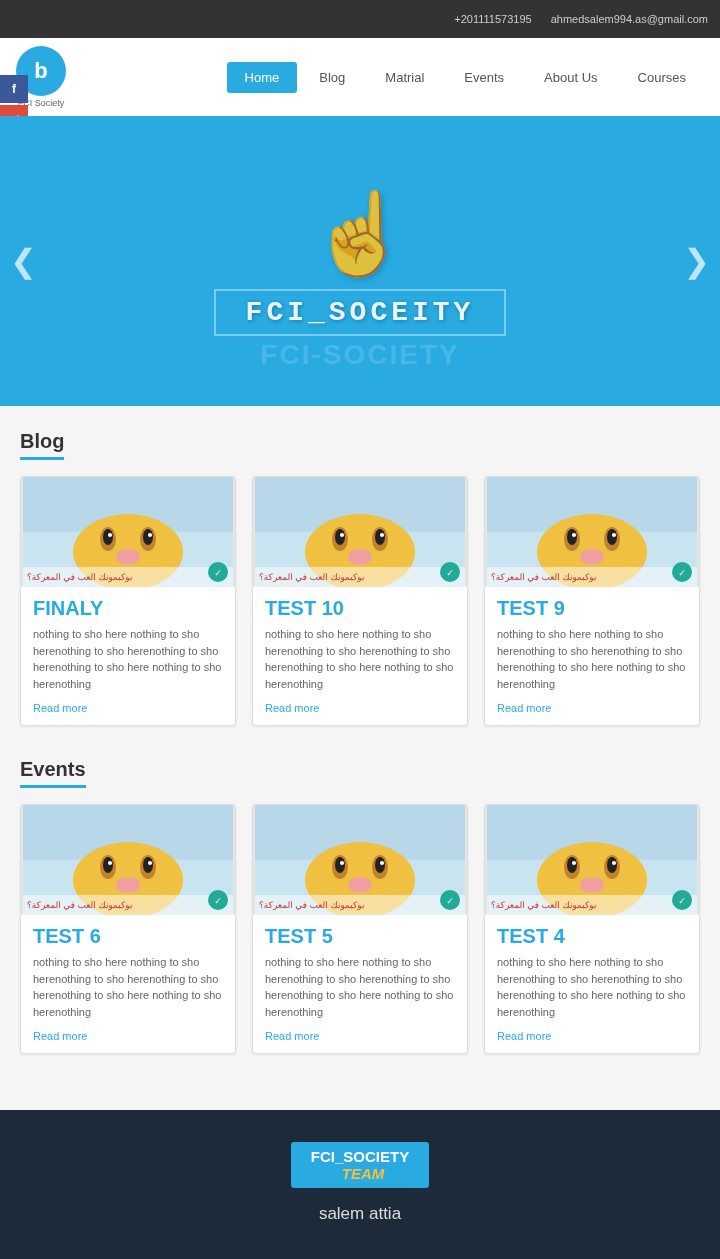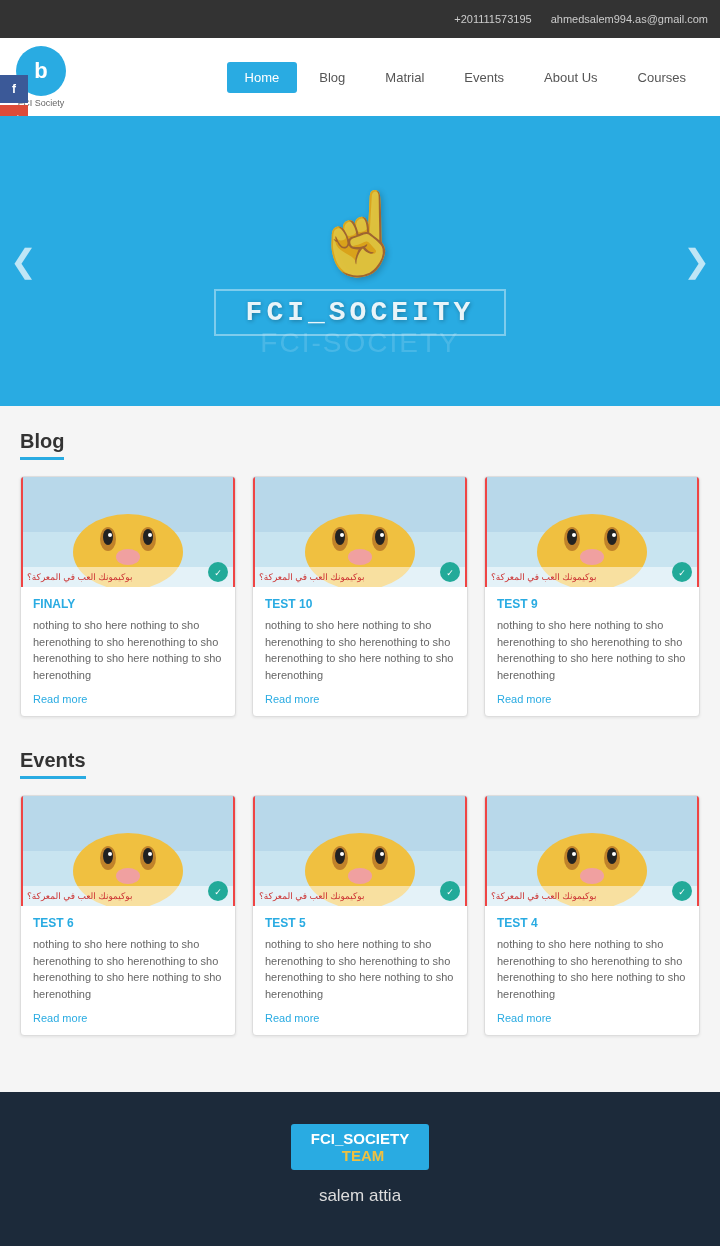--- a/index.html
+++ b/index.html
@@ -77,27 +77,27 @@
       overflow: hidden;
     }
     .hero-hand {
       font-size: 80px;
       color: rgba(255,255,255,0.85);
       margin-bottom: 8px;
       text-shadow: 2px 2px 6px rgba(0,0,0,0.2);
     }
     .hero-watermark {
       position: absolute;
-      bottom: 47px;
+      bottom: 35px;
       left: 50%;
       transform: translateX(-50%);
       color: rgba(255,255,255,0.15);
       font-size: 28px;
       letter-spacing: 2px;
-      font-weight: normal;
+      font-weight: bold;
     }
     .hero-title {
       font-size: 28px;
       color: rgba(255,255,255,0.9);
       letter-spacing: 4px;
       font-family: 'Courier New', monospace;
       font-weight: bold;
       text-shadow: 1px 1px 4px rgba(0,0,0,0.3);
       border: 2px solid rgba(255,255,255,0.4);
       padding: 6px 30px;
@@ -149,25 +149,25 @@
       height: 110px;
       background: #b0d8f0;
       overflow: hidden;
       position: relative;
     }
     
     .pikachu-placeholder {
       width: 100%;
       height: 100%;
       position: relative;
-      background: #ef4444;
+      background: #e5e5e5;
     }
     .card-body { padding: 10px 12px; }
     .card-title {
-      font-size: 12px;
+      font-size: 20px;
       font-weight: bold;
       color: #29abe2;
       margin-bottom: 6px;
     }
     .card-text {
       font-size: 11px;
       color: #666;
       line-height: 1.5;
       margin-bottom: 8px;
     }
@@ -195,20 +195,21 @@
       border-radius: 3px;
       font-size: 15px;
       font-weight: bold;
       color: white;
       margin-bottom: 16px;
       flex-direction: column;
     }
     .team-badge .team-label {
       color: #f0c040;
       margin-left: 6px;
+      font-style: italic;
     }
     .team-name {
       font-size: 17px;
       color: #ddd;
       margin-bottom: 8px;
     }
     .team-quote {
       font-size: 12px;
       color: #aaa;
       max-width: 340px;

